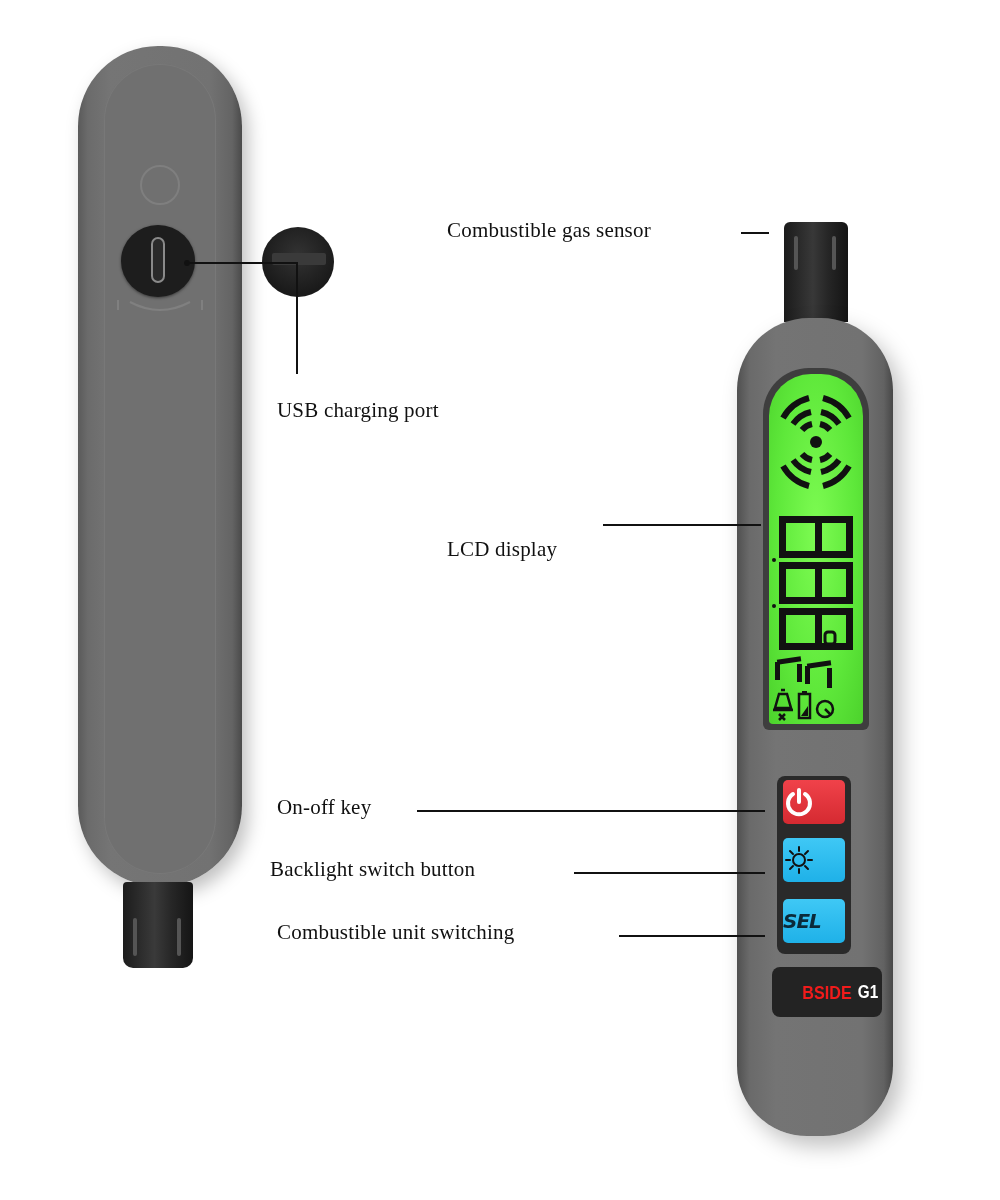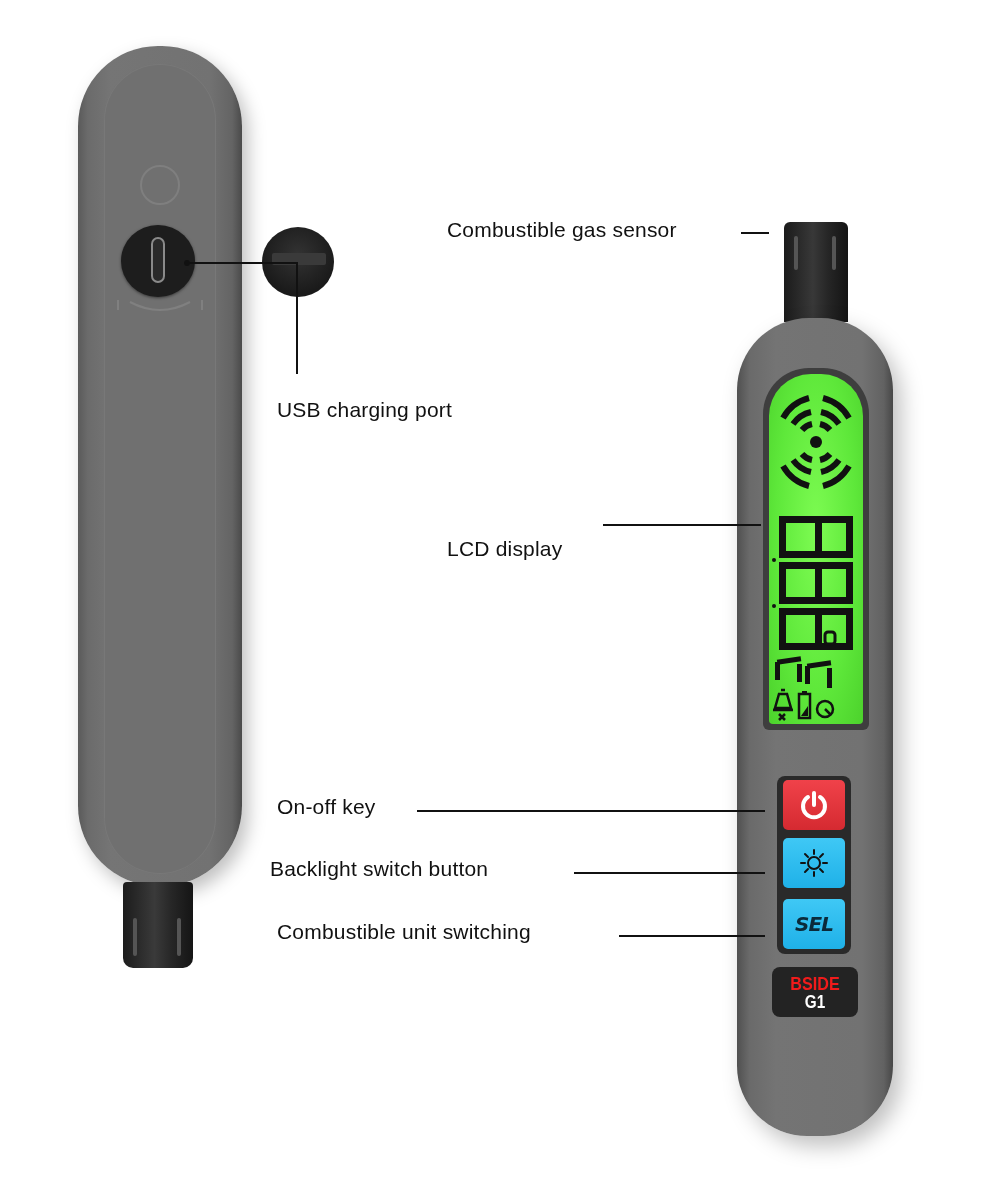--- a/index.html
+++ b/index.html
@@ -15,30 +15,30 @@
   .logo-circle{left:140px;top:165px;width:40px;height:40px;border-radius:50%;border:2px solid #7f7f7f;box-sizing:border-box;}
   .usb-detail{left:262px;top:227px;width:72px;height:70px;border-radius:50%;background:radial-gradient(circle at 50% 40%,#333,#1a1a1a 70%);}
   .usb-slit{left:272px;top:253px;width:54px;height:12px;background:#3a3a3a;border-radius:2px;}
   .line{background:#111;}
   
   .right-body{left:737px;top:318px;width:156px;height:818px;border-radius:72px 72px 70px 70px;background:linear-gradient(90deg,#505050 0%,#6a6a6a 8%,#747474 25%,#727272 80%,#626262 94%,#474747 100%);box-shadow:8px 10px 22px rgba(0,0,0,.25);}
   .right-probe{left:784px;top:222px;width:64px;height:100px;border-radius:6px 6px 0 0;background:linear-gradient(90deg,#1b1b1b,#383838 45%,#252525 70%,#141414);}
   .lcd-bezel{left:763px;top:368px;width:106px;height:362px;border-radius:46px 46px 6px 6px;background:#3e3e3e;}
   .lcd{left:769px;top:374px;width:94px;height:350px;border-radius:42px 42px 4px 4px;background:radial-gradient(ellipse at 50% 45%,#7dfb52 0%,#5ee83a 60%,#4cd22c 100%);overflow:hidden;}
   .btn-col{left:777px;top:776px;width:74px;height:178px;border-radius:8px;background:#2a2a2a;}
-  .btn{width:62px;height:50px;border-radius:5px;display:flex;align-items:center;justify-content:center;box-sizing:border-box;}
+  .btn{width:62px;height:44px;border-radius:5px;display:flex;align-items:center;justify-content:flex-start;box-sizing:border-box;}
   .btn-power{left:783px;top:780px;background:linear-gradient(#f0424a,#d52a31);}
   .btn-light{left:783px;top:838px;background:linear-gradient(#3fc8f5,#1fb1e8);}
   .btn-sel{left:783px;top:899px;background:linear-gradient(#3fc8f5,#1fb1e8);}
   .sel-text{font-family:"DejaVu Sans",sans-serif;font-weight:bold;font-style:italic;font-size:20px;color:#0b2a3a;letter-spacing:-1px;}
-  .brand{left:772px;top:967px;width:86px;height:50px;border-radius:8px;background:#232323;display:flex;flex-direction:column;align-items:center;justify-content:center;line-height:1;}
+  .brand{left:772px;top:967px;width:86px;height:50px;border-radius:8px;background:#232323;display:flex;flex-direction:row;align-items:center;justify-content:center;line-height:1;padding-left:24px;}
   .brand-top{color:#f11b1b;font-family:"Liberation Sans",sans-serif;font-weight:bold;font-size:19px;transform:scaleX(.85);}
   .brand-bot{color:#fff;font-family:"Liberation Sans",sans-serif;font-weight:bold;font-size:18px;transform:scaleX(.85);}
   
-  .label{font-family:Liberation Sans, sans-serif;font-size:21px;font-weight:500;color:#111;white-space:nowrap;letter-spacing:0.2px;}
+  .label{font-family:Liberation Serif, serif;font-size:21px;font-weight:500;color:#111;white-space:nowrap;letter-spacing:0.2px;}
 </style>
 </head>
 <body>
 
 <div class="abs left-body"></div>
 <div class="abs left-inner"></div>
 <div class="abs logo-circle"></div>
 <div class="abs usb-cover"></div>
 <div class="abs usb-port"></div>
 <svg class="abs" style="left:110px;top:296px;" width="100" height="24">

